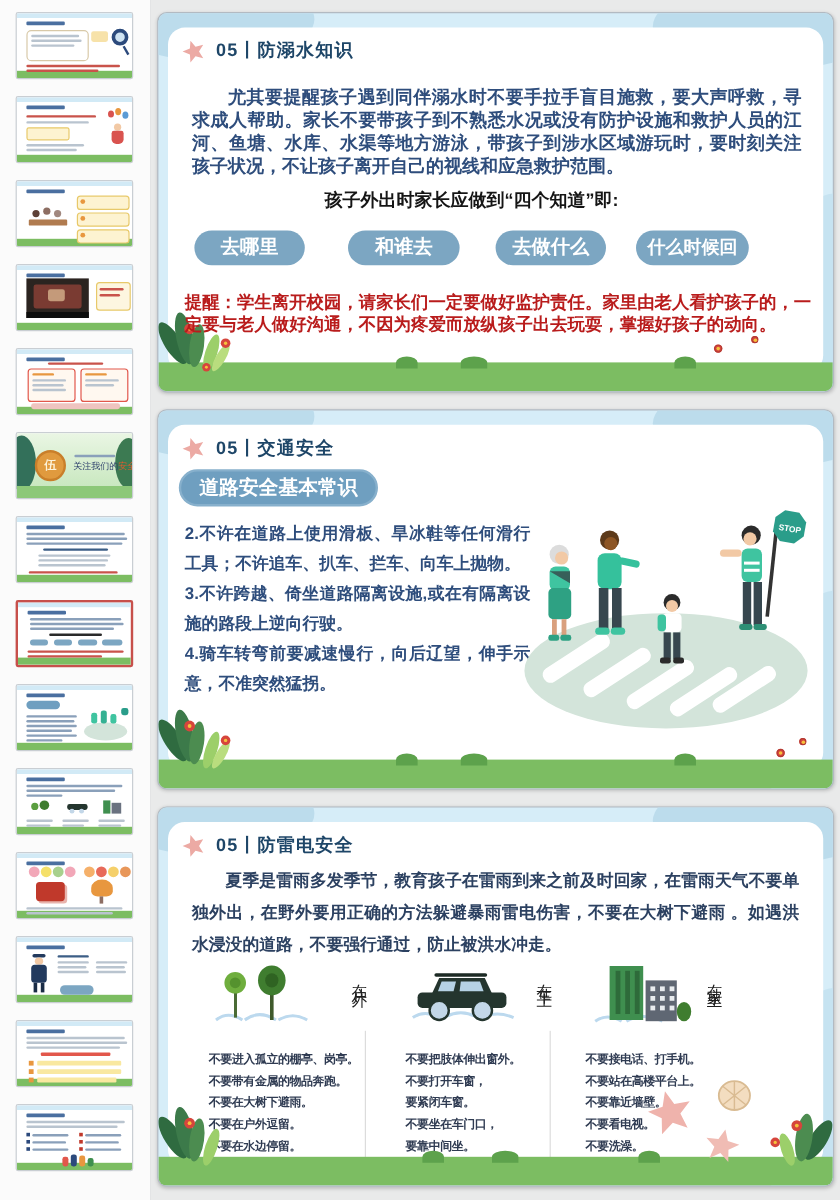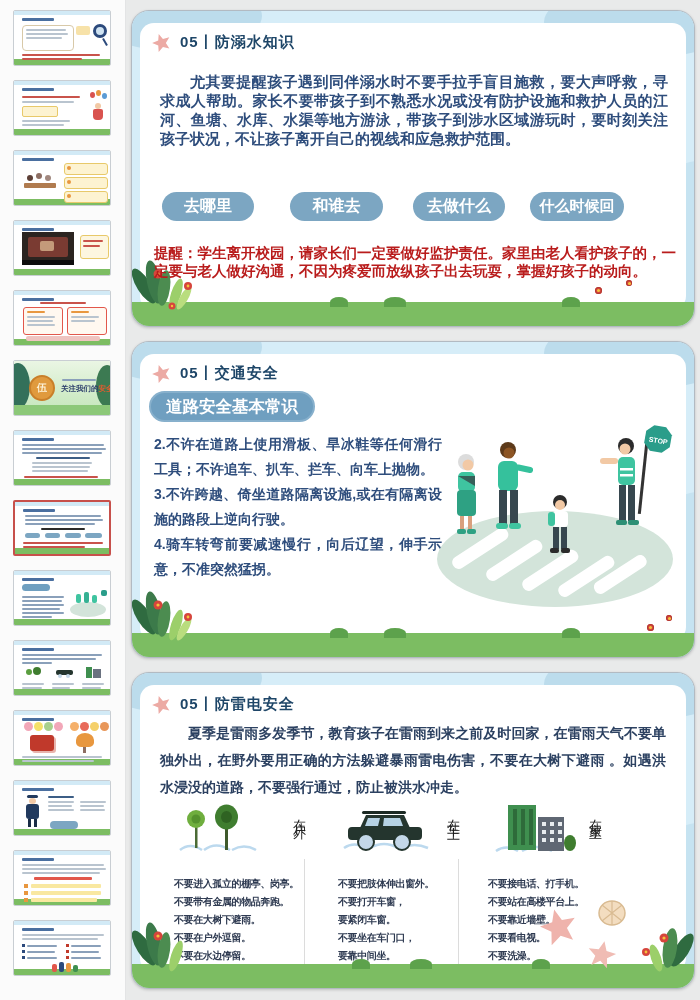--- a/index.html
+++ b/index.html
@@ -9,21 +9,21 @@
   .thumb{position:relative;width:98px;height:56px;background:#fff;border:1px solid #c9ced3;border-radius:2px;margin:0 0 14px 13px;overflow:hidden;box-sizing:border-box;}
   .thumb.sel{border:2px solid #c7504b;}
   .tsky{position:absolute;left:0;right:0;top:0;height:4px;background:#d2eaf6;}
   .tgrass{position:absolute;left:0;right:0;bottom:0;height:6px;background:#7cbd62;}
   .tl{position:absolute;height:2px;border-radius:1px;}
   .b-blue{background:#3c5e86;} .b-gray{background:#b9c4cf;} .b-navy{background:#8aa0ba;}
   .b-red{background:#c9534b;} .b-org{background:#e8973f;}
   .t-title{position:absolute;left:8px;top:7px;width:32px;height:3px;background:#4a6fa0;border-radius:1px;}
   
   .stage{width:574px;box-sizing:border-box;padding:10px 5px;background:#e9eaea;}
-  .slide{position:relative;width:564px;height:317px;background:#d6edf8;border:1px solid #b2bac2;border-radius:18px;overflow:hidden;margin:0 0 14px 0;box-shadow:0 1px 3px rgba(0,0,0,.18);box-sizing:border-box;}
+  .slide{position:relative;width:564px;height:317px;background:#d6edf8;border:1px solid #b2bac2;border-radius:8px;overflow:hidden;margin:0 0 14px 0;box-shadow:0 1px 3px rgba(0,0,0,.18);box-sizing:border-box;}
   .cloud{position:absolute;background:#bcdcec;border-radius:50%;}
   .card{position:absolute;left:8px;right:8px;top:12px;bottom:16px;background:#fff;border-radius:14px;z-index:1;}
   .grass{position:absolute;left:0;right:0;bottom:0;height:24px;background:#7cbd62;z-index:3;}
   .tuft{position:absolute;top:-5px;width:18px;height:10px;background:#5da24c;border-radius:50% 50% 0 0;}
   .flower{position:absolute;width:7px;height:7px;background:#d6453c;border-radius:50%;box-shadow:0 0 0 1px #b23a33 inset;z-index:4;}
   .flower:after{content:"";position:absolute;left:2px;top:2px;width:3px;height:3px;background:#f5c23c;border-radius:50%;}
   .plants{position:absolute;z-index:4;}
   .slide-head{position:absolute;top:22px;left:20px;display:flex;align-items:center;gap:9px;z-index:2;}
   .slide-title{font-size:15px;font-weight:bold;color:#1e4668;letter-spacing:1px;}
   
@@ -146,21 +146,21 @@
       </div>
     </div>
 
     <div class="thumb">
       <div style="position:absolute;inset:0;background:linear-gradient(#eaf6e4,#c2e5b8);">
         <div style="position:absolute;left:-8px;top:2px;width:24px;height:46px;background:#33705a;border-radius:50%;"></div>
         <div style="position:absolute;right:-8px;top:4px;width:22px;height:42px;background:#3c7a52;border-radius:50%;"></div>
         <div style="position:absolute;left:0;right:0;bottom:0;height:10px;background:#8cc878;"></div>
         <div style="position:absolute;left:15px;top:14px;width:26px;height:26px;background:#e09a3e;border:2px solid #c97f2a;border-radius:50%;color:#fdf3da;font-size:10px;font-weight:bold;display:flex;align-items:center;justify-content:center;box-sizing:border-box;">伍</div>
         <div class="tl b-navy" style="left:48px;top:18px;width:34px;height:2px;"></div>
-        <div style="position:absolute;left:47px;top:23px;font-size:7.5px;font-weight:bold;color:#2c3e6b;white-space:nowrap;text-align:right;">
+        <div style="position:absolute;left:47px;top:23px;font-size:7.5px;font-weight:normal;color:#2c3e6b;white-space:nowrap;text-align:right;">
           <span>关注我们的</span><span style="color:#e25b2e;">安全</span>
         </div>
       </div>
     </div>
 
     <div class="thumb">
       <div>
         <div class="tsky"></div>
           <div class="tgrass"></div>
         <div class="t-title"></div>
@@ -346,20 +346,21 @@
       <div class="card"></div>
 
       <div class="slide-head">
         <svg width="19" height="19" viewBox="0 0 20 20" style="transform:rotate(-18deg);">
           <polygon points="10,0.5 12.6,6.9 19.5,7.4 14.2,11.9 15.9,18.6 10,14.9 4.1,18.6 5.8,11.9 0.5,7.4 7.4,6.9" fill="#ecaaa4"></polygon>
         </svg>
         <span class="slide-title">05丨防溺水知识</span>
       </div>
 
       <p class="s1-body">尤其要提醒孩子遇到同伴溺水时不要手拉手盲目施救，要大声呼救，寻求成人帮助。家长不要带孩子到不熟悉水况或没有防护设施和救护人员的江河、鱼塘、水库、水渠等地方游泳，带孩子到涉水区域游玩时，要时刻关注孩子状况，不让孩子离开自己的视线和应急救护范围。</p>
+      <p class="s1-sub">孩子外出时家长应做到“四个知道”即:</p>
 
       <div class="pill" style="left:30px;width:92px;">去哪里</div>
       <div class="pill" style="left:158px;width:93px;">和谁去</div>
       <div class="pill" style="left:281px;width:92px;">去做什么</div>
       <div class="pill" style="left:398px;width:94px;font-size:15px;">什么时候回</div>
 
       <p class="reminder">提醒：学生离开校园，请家长们一定要做好监护责任。家里由老人看护孩子的，一定要与老人做好沟通，不因为疼爱而放纵孩子出去玩耍，掌握好孩子的动向。</p>
 
       <div class="grass">
         <div class="tuft" style="left:198px;"></div>

